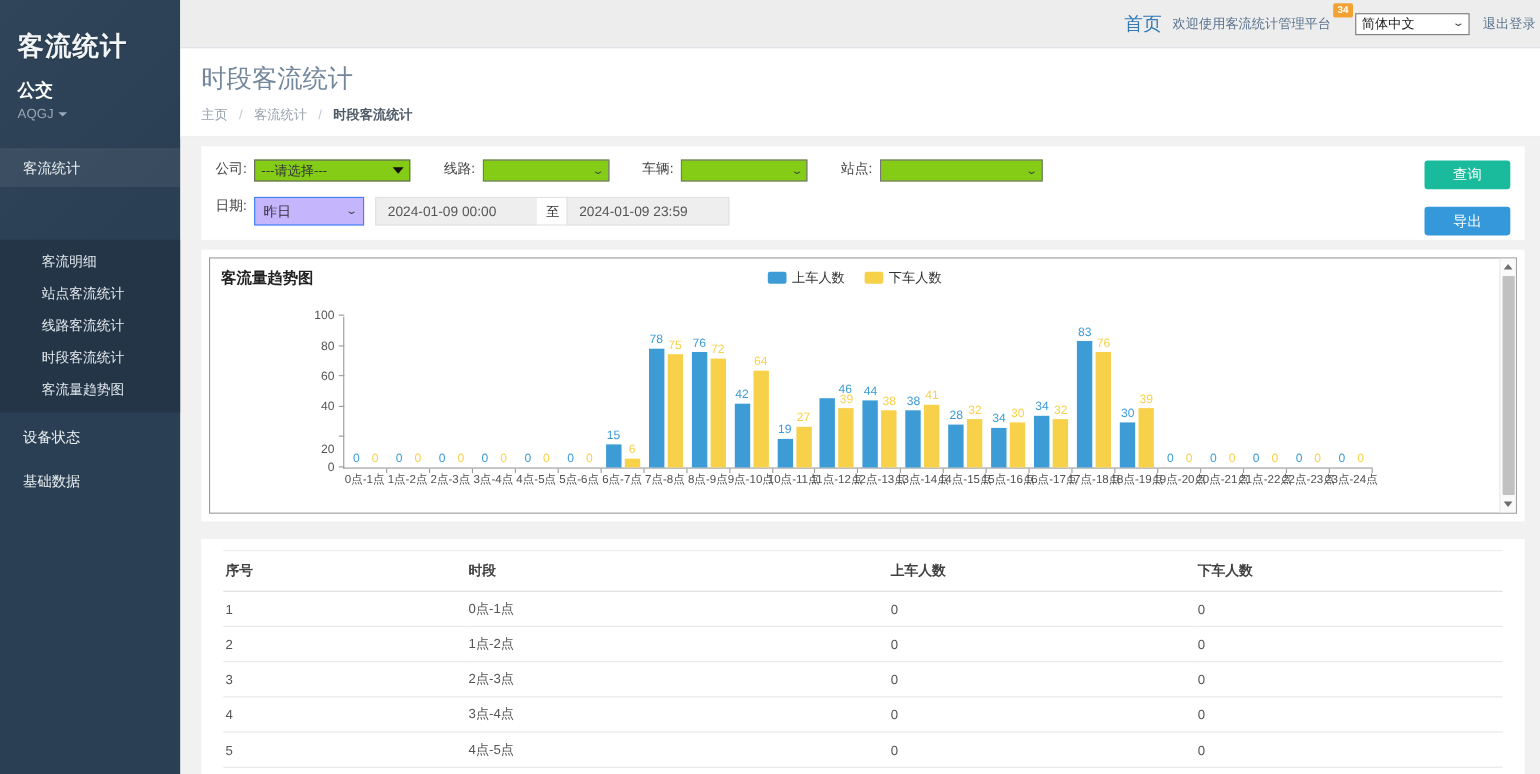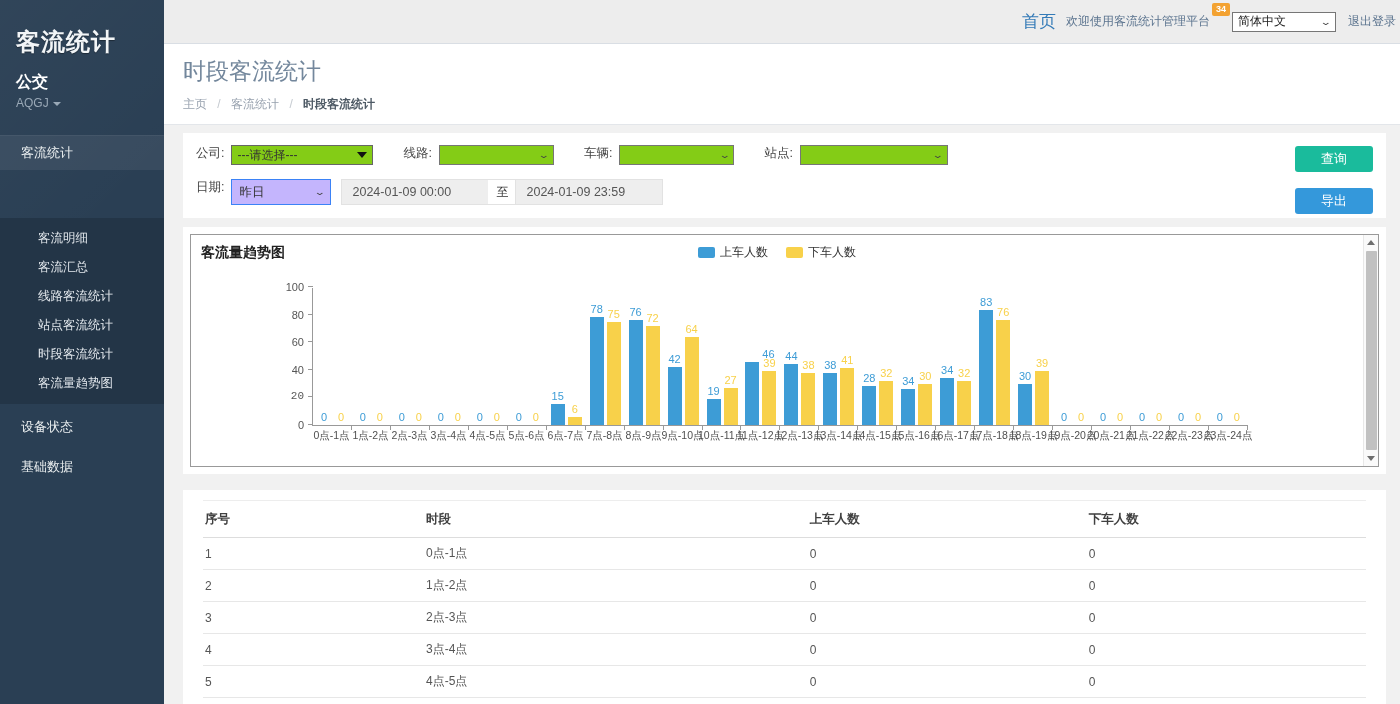--- a/index.html
+++ b/index.html
@@ -121,23 +121,22 @@
     <div class="profile">
       <div class="org">公交</div>
       <div class="user">
         <span>AQGJ</span><span class="caret"></span>
       </div>
     </div>
     <nav class="menu">
         <div class="menu-section open">客流统计</div>
         <ul class="child-menu">
           <li>客流明细</li>
-          <li>客流汇总</li>
+          <li>站点客流统计</li>
           <li>线路客流统计</li>
-          <li>站点客流统计</li>
           <li>时段客流统计</li>
           <li>客流量趋势图</li>
         </ul>
         <div class="menu-section top-gap">设备状态</div>
         <div class="menu-section top-gap">基础数据</div>
       </nav>
   </aside>
 
   <div class="main">
 
@@ -219,21 +218,21 @@
             </span>
             <span class="legend-item">
               <span class="legend-swatch" id="sw1" style="background: rgb(248, 209, 74);"></span>
               <span class="legend-label">下车人数</span>
             </span>
           </div>
           <div class="chart-area">
             <div class="plot" id="plot">
                 <div class="ytick-label" style="bottom: -6px;">0</div>
                 <div class="ytick-mark" style="bottom: 0px;"></div>
-                <div class="ytick-label" style="bottom: 23px; font-family: Liberation Mono, monospace;">20</div>
+                <div class="ytick-label" style="bottom: 10px;">20</div>
                 <div class="ytick-mark" style="bottom: 27.6px;"></div>
                 <div class="ytick-label" style="bottom: 49.2px;">40</div>
                 <div class="ytick-mark" style="bottom: 55.2px;"></div>
                 <div class="ytick-label" style="bottom: 76.8px;">60</div>
                 <div class="ytick-mark" style="bottom: 82.8px;"></div>
                 <div class="ytick-label" style="bottom: 104.4px;">80</div>
                 <div class="ytick-mark" style="bottom: 110.4px;"></div>
                 <div class="ytick-label" style="bottom: 132px;">100</div>
                 <div class="ytick-mark" style="bottom: 138px;"></div>
                 <div class="bar-group">

